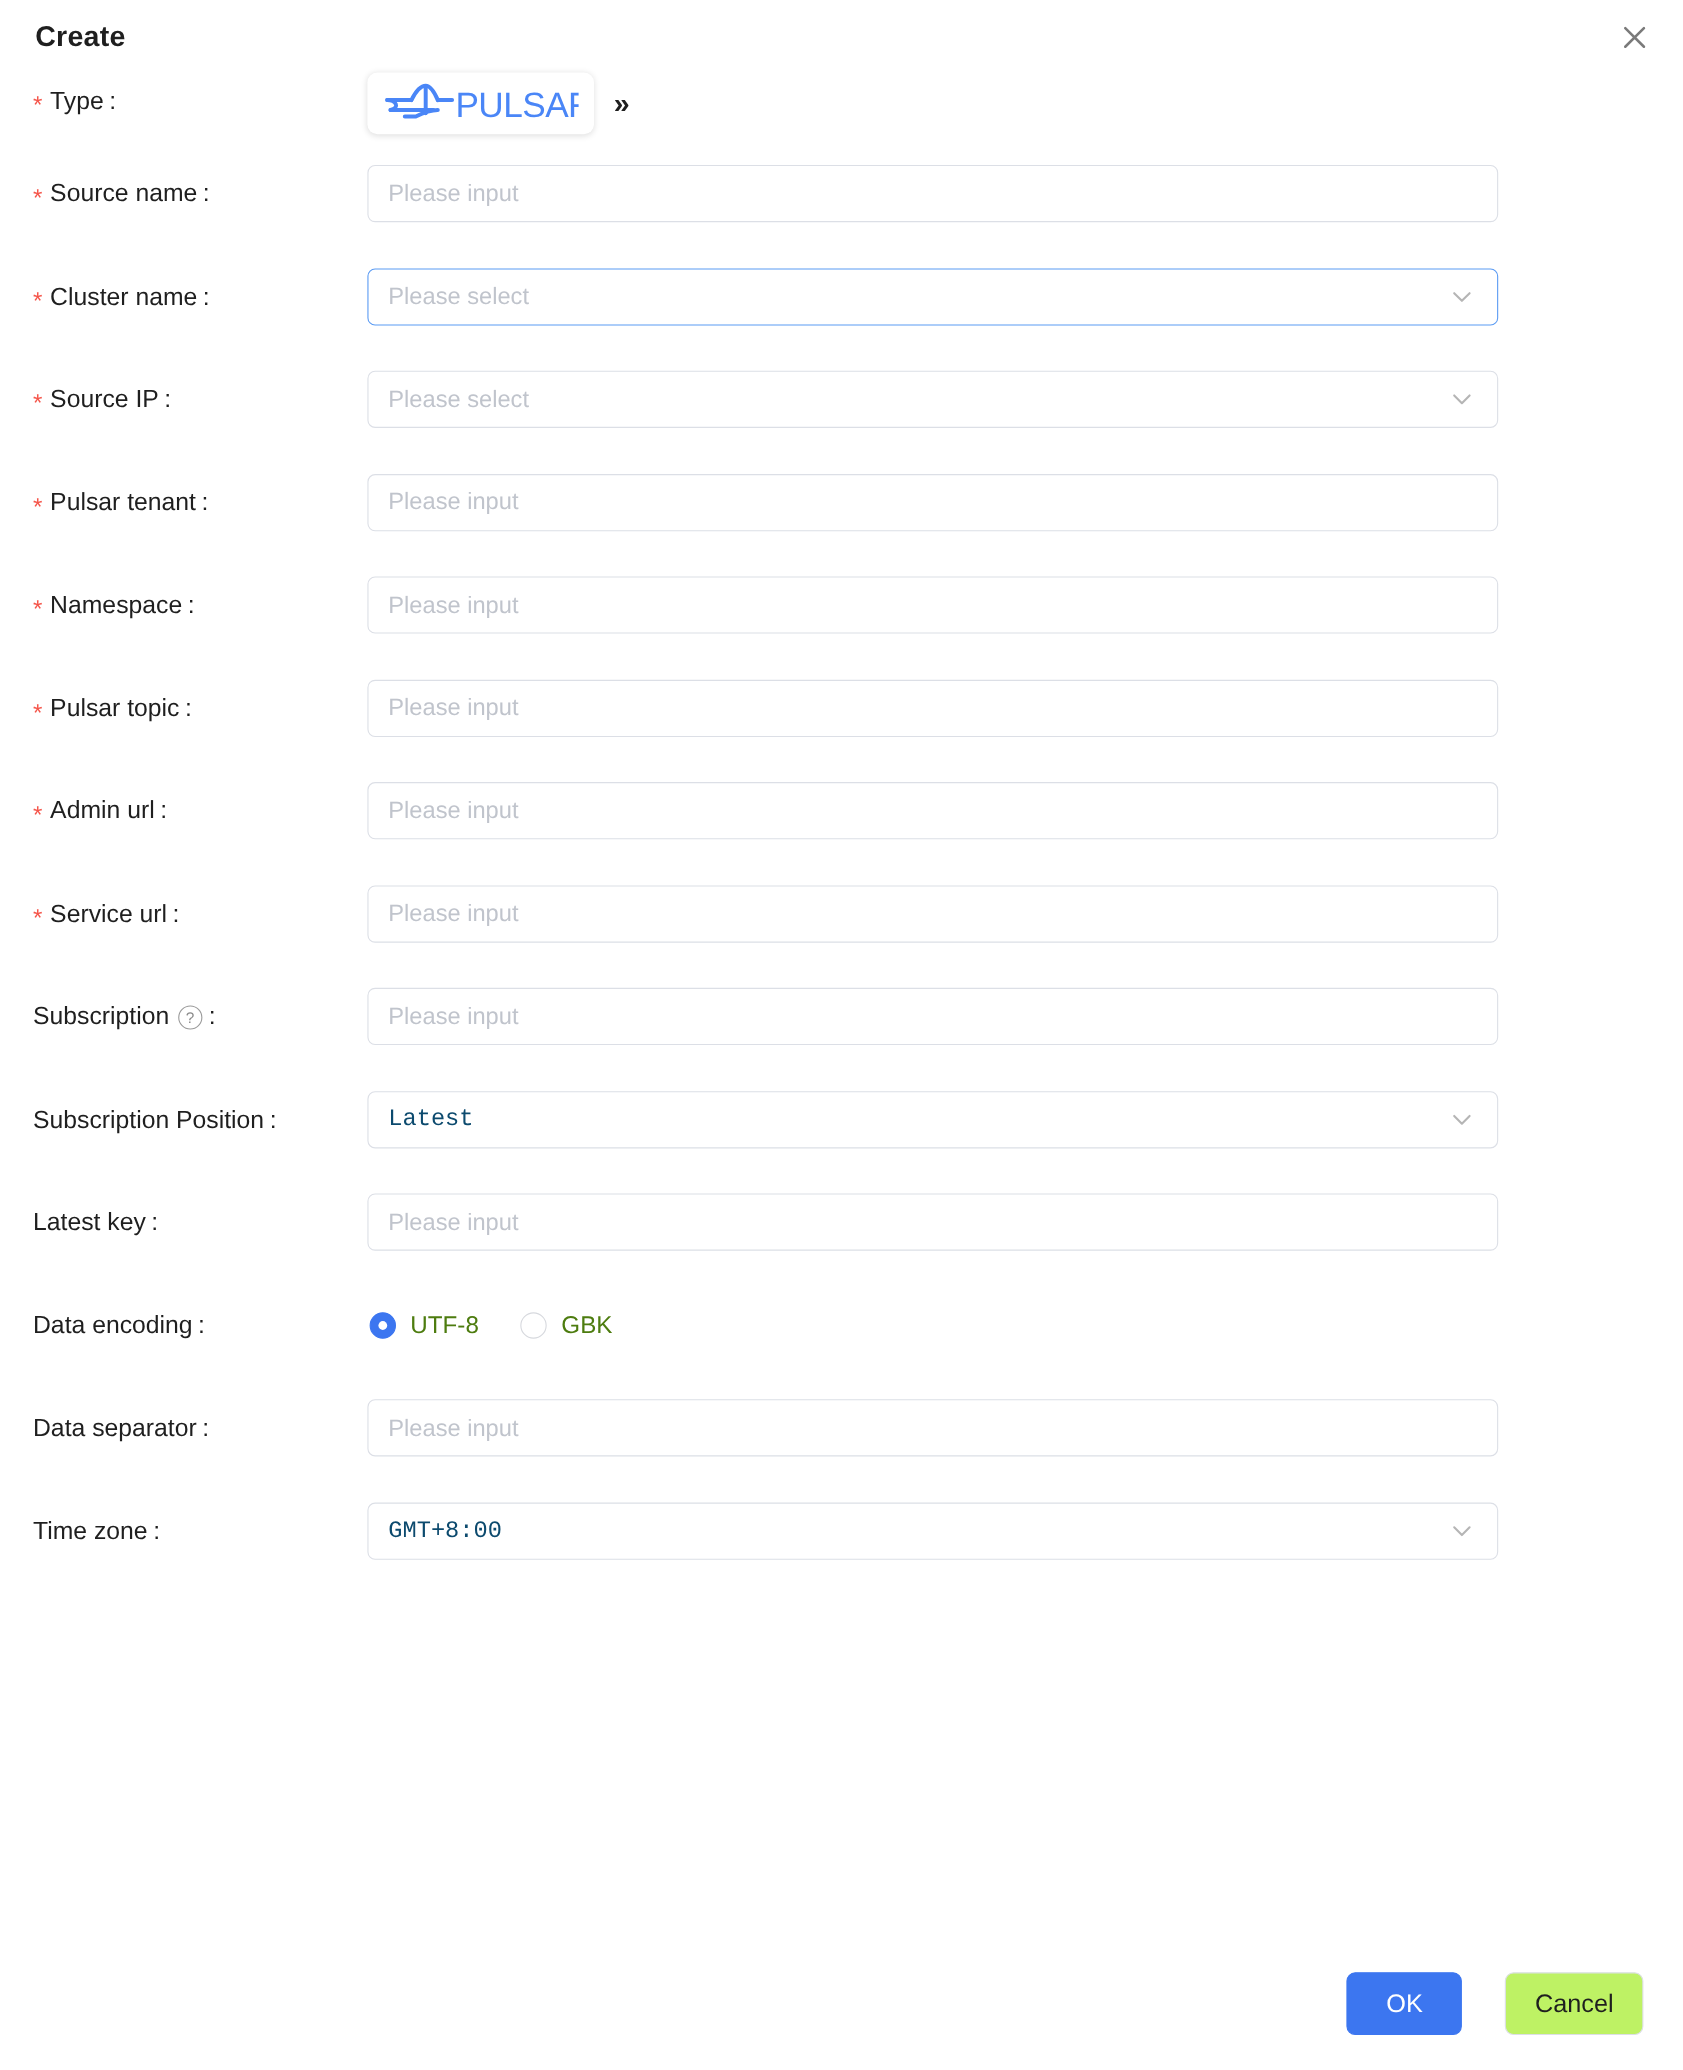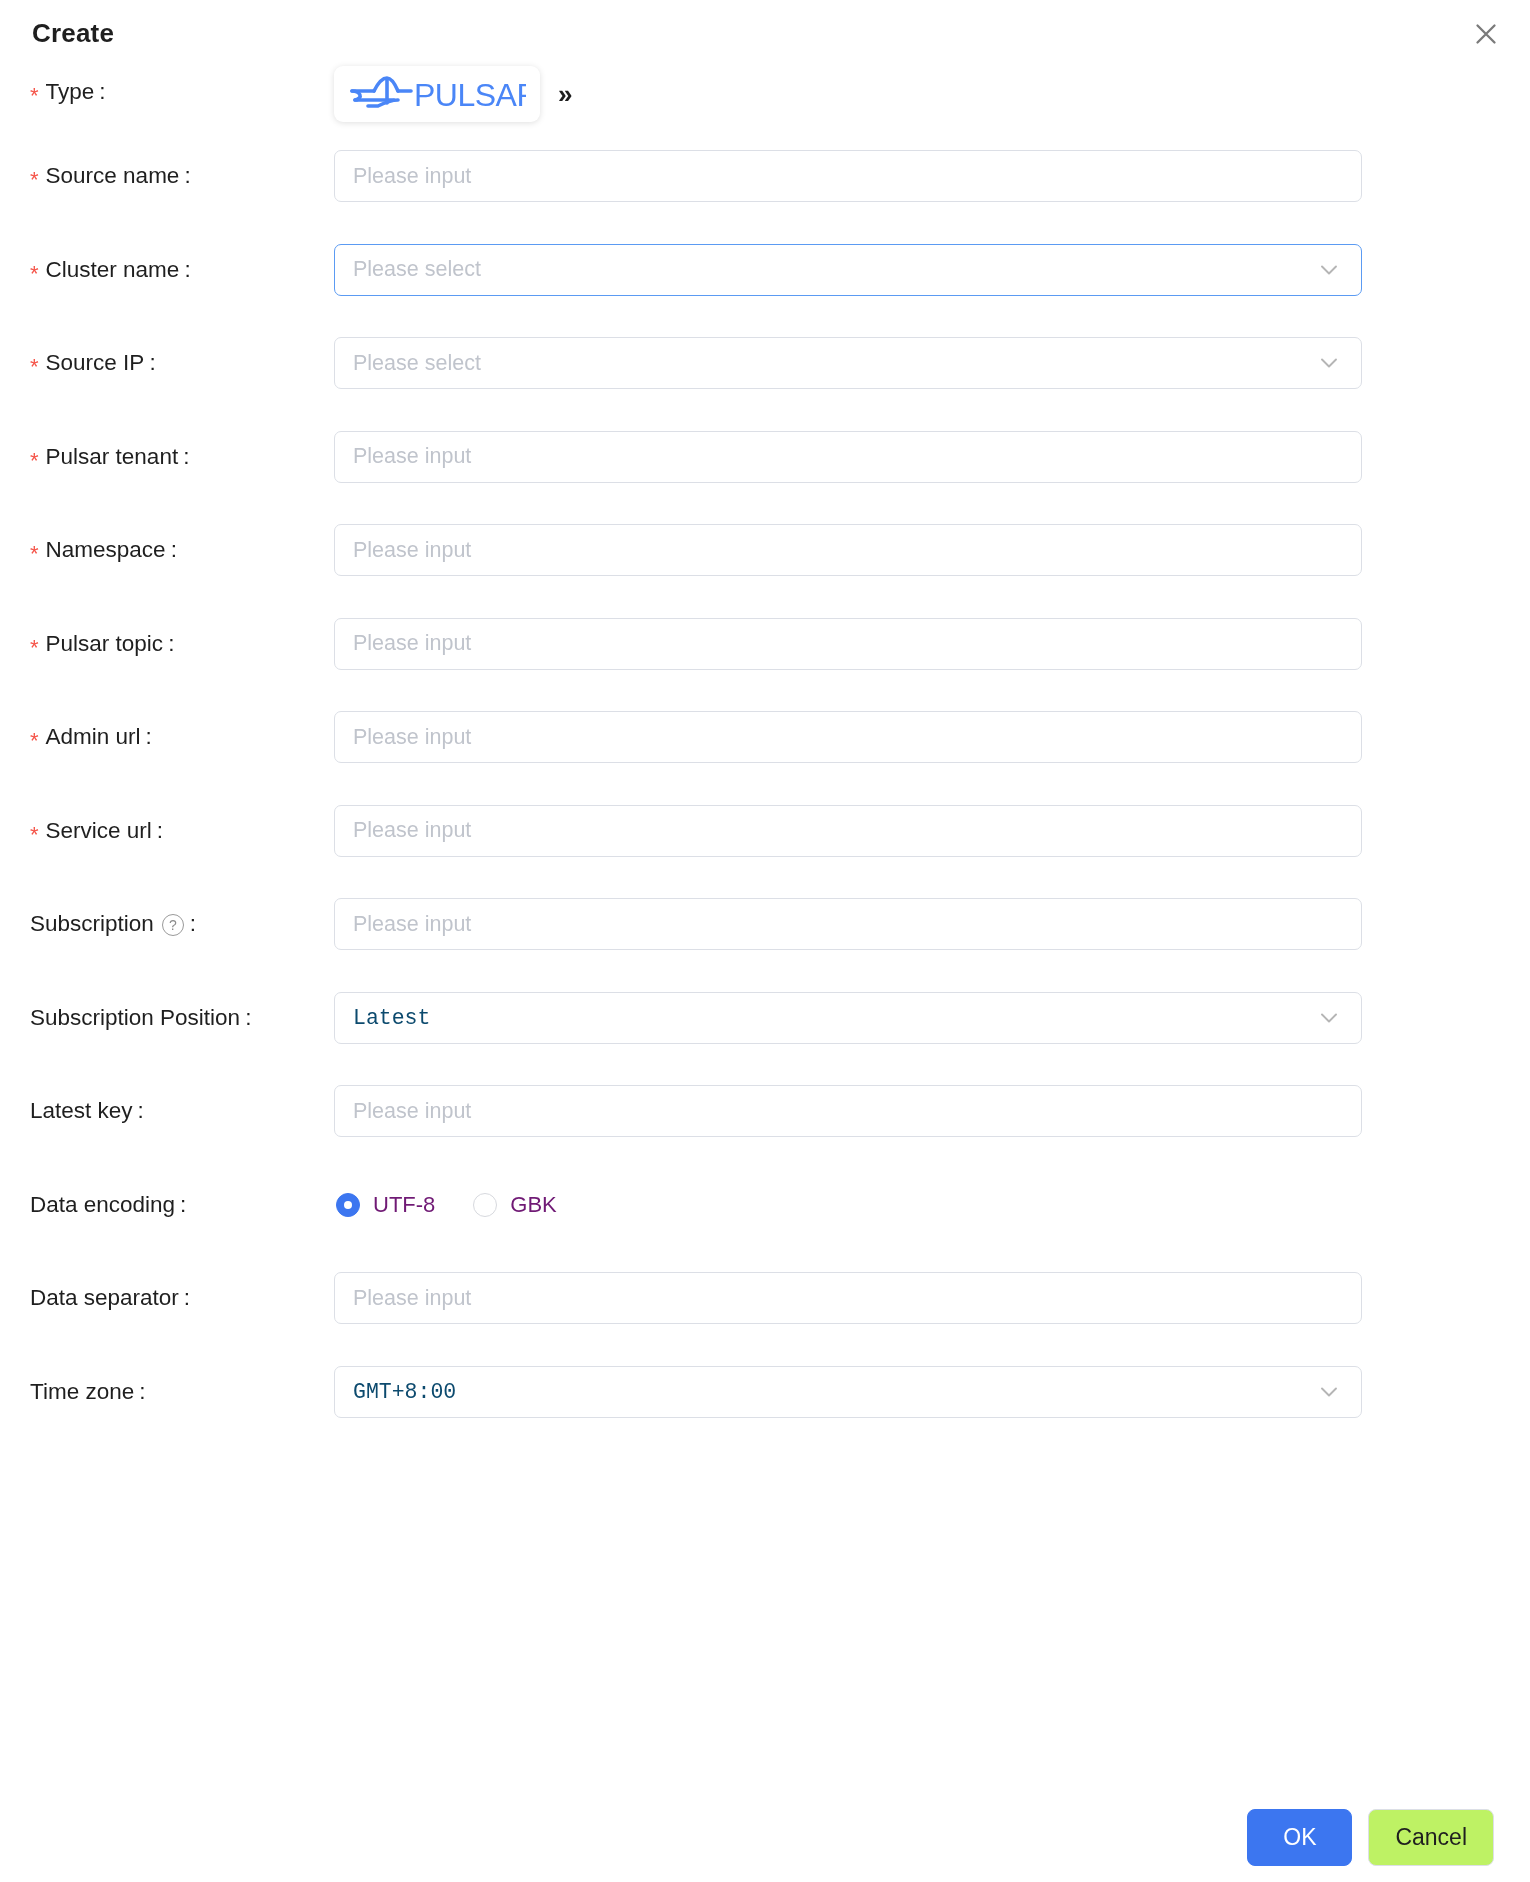--- a/index.html
+++ b/index.html
@@ -183,21 +183,21 @@
     height: 52px;
     padding-left: 2px;
     gap: 38px;
   }
   .radio-item {
     display: flex;
     align-items: center;
     gap: 13px;
     cursor: pointer;
     font-size: 22px;
-    color: #701a75;
+    color: #4d7c0f;
   }
   .radio-dot {
     width: 24px;
     height: 24px;
     border-radius: 50%;
     border: 1.5px solid #d7d9de;
     background: #fff;
     display: flex;
     align-items: center;
     justify-content: center;
@@ -212,23 +212,23 @@
     width: 8px;
     height: 8px;
     border-radius: 50%;
     background: #fff;
   }
 
   
   .dlg-footer {
     position: absolute;
     right: 36px;
-    bottom: 16px;
-    display: flex;
-    gap: 16px;
+    bottom: 32px;
+    display: flex;
+    gap: 39px;
     align-items: center;
   }
   .btn {
     height: 57px;
     min-width: 105px;
     border-radius: 8px;
     font-size: 23px;
     display: flex;
     align-items: center;
     justify-content: center;

